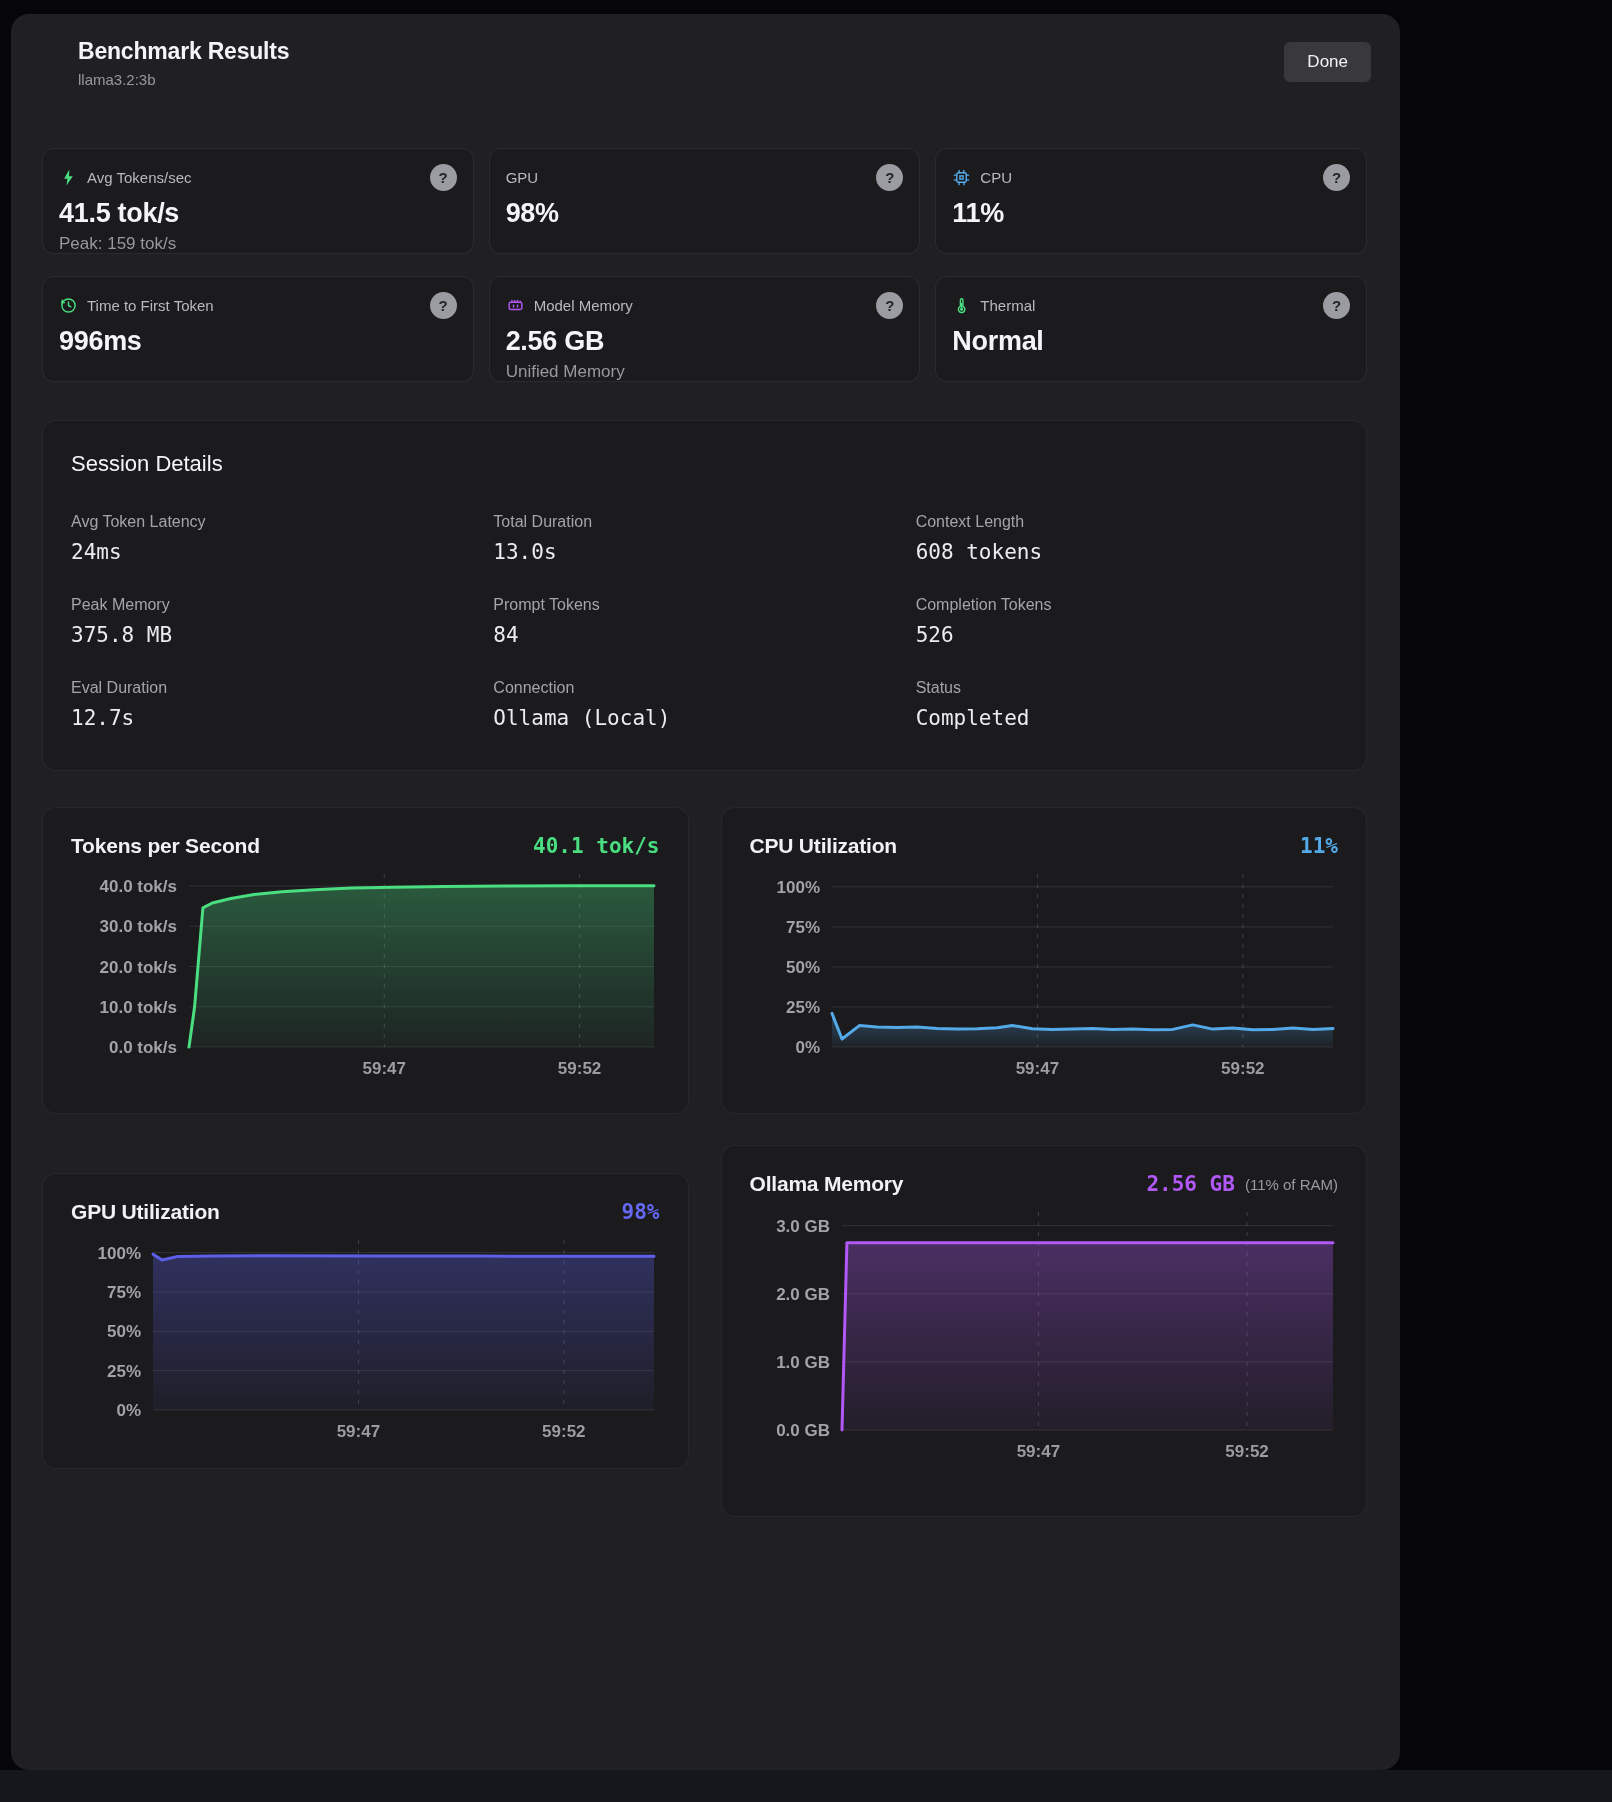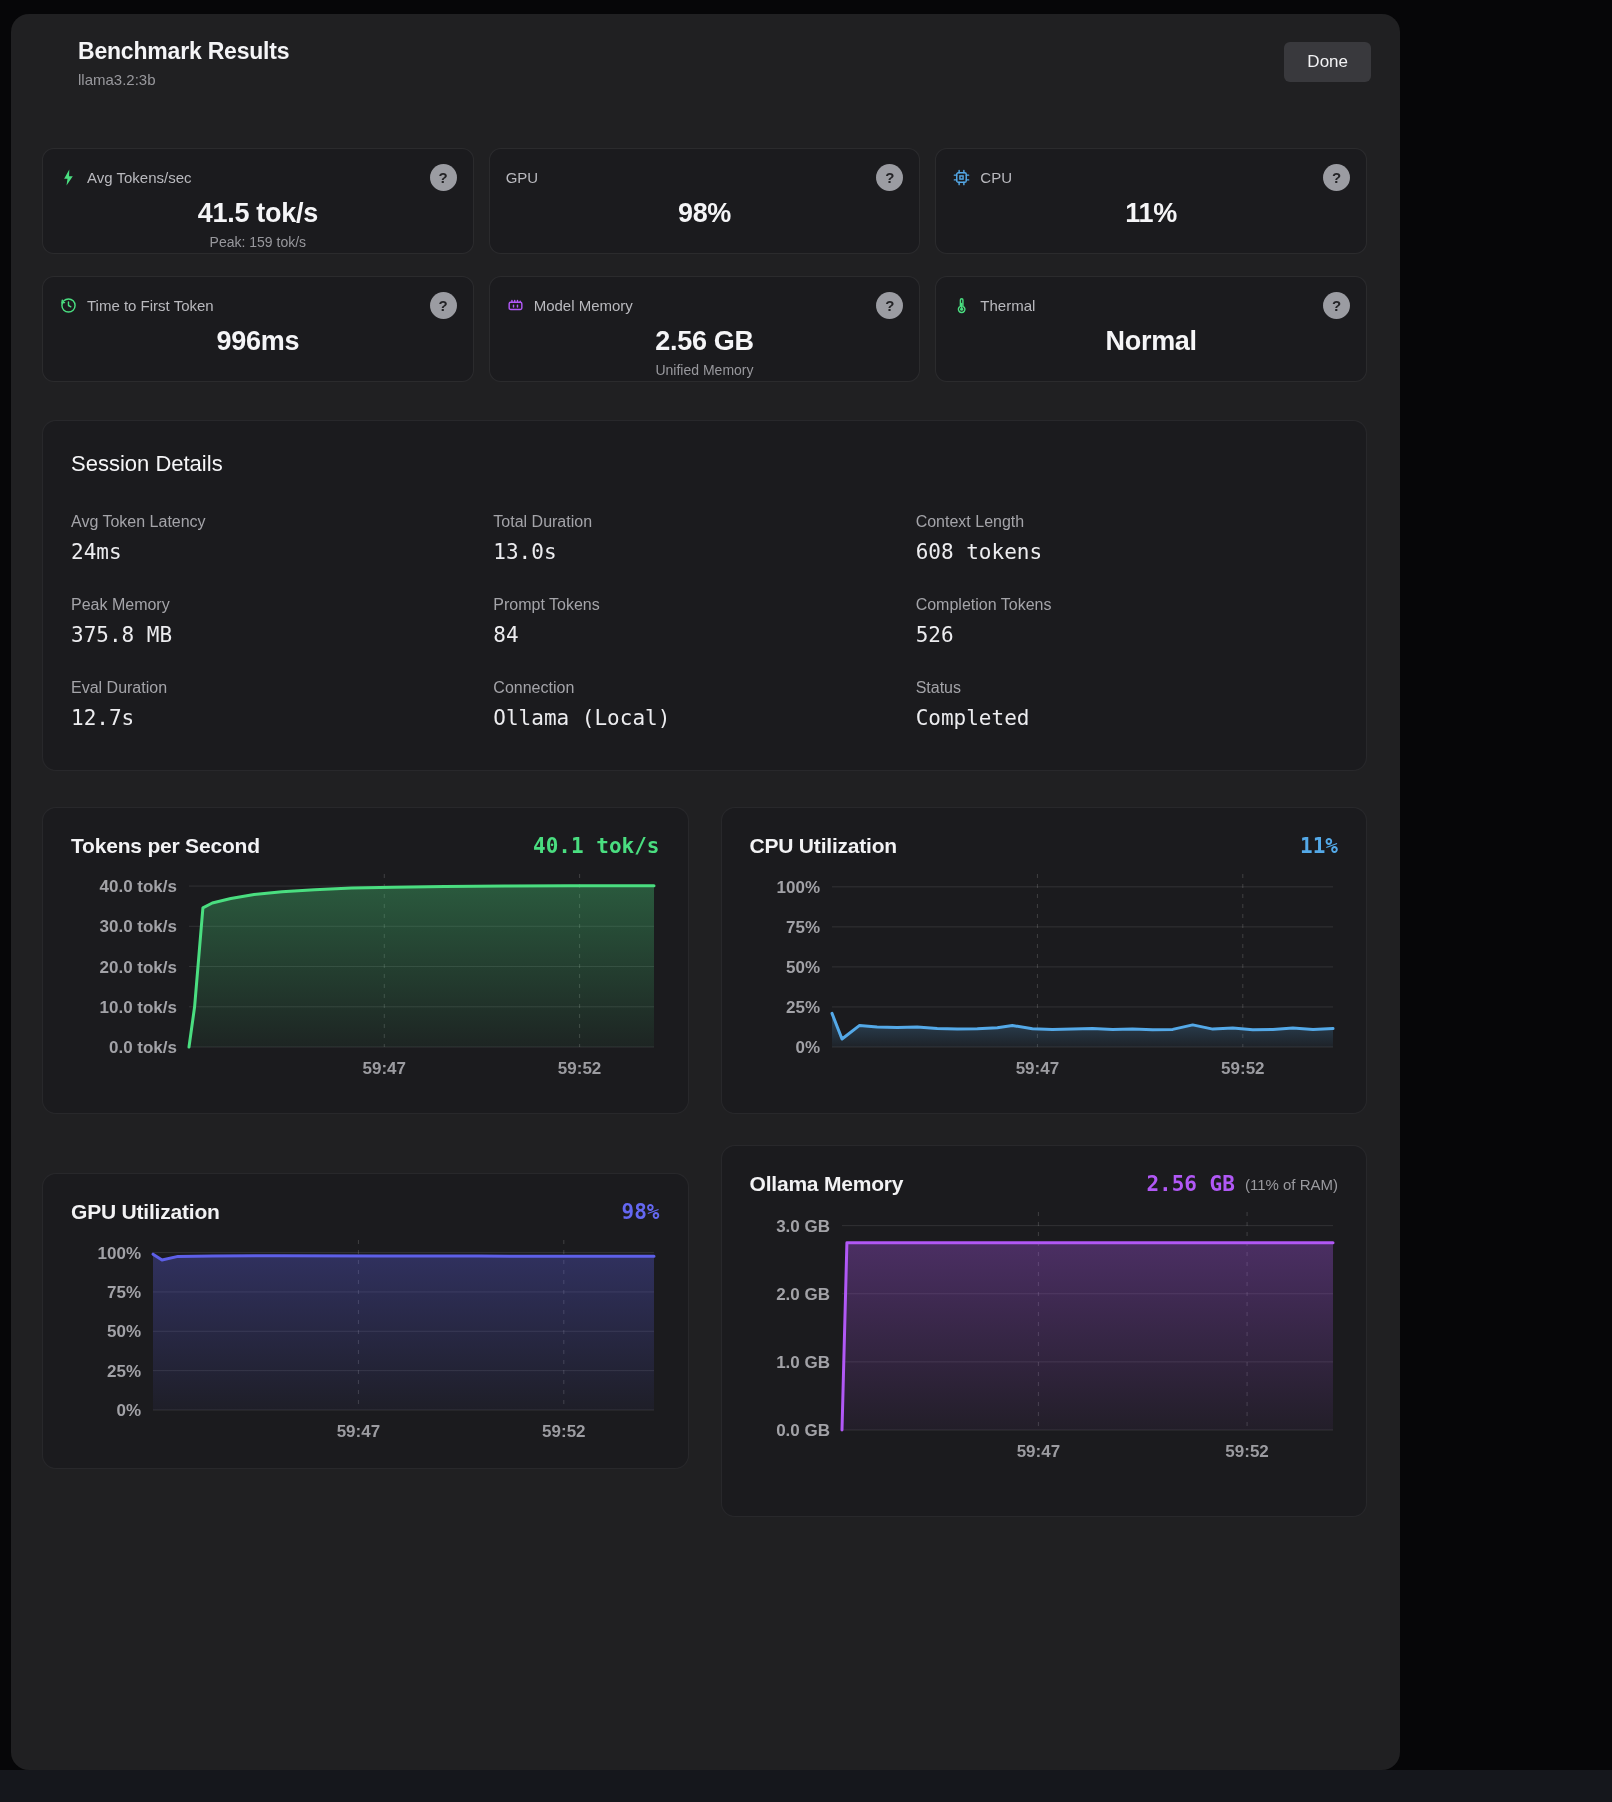--- a/index.html
+++ b/index.html
@@ -20,35 +20,35 @@
   .hdr { position:relative;margin-left:36px; }
   .hdr-title { font-size:23px; font-weight:700; color:#f5f5f7; letter-spacing:-0.2px; }
   .hdr-sub { margin-top:6px; font-size:15px; color:#98989d; }
   .done-btn {
     position:absolute; right:-4px; top:4px;
     background:#39393d; border:none; color:#f2f2f4;
     font-family:"Liberation Sans", sans-serif;
     font-size:17px; padding:10px 23px; border-radius:6px; cursor:pointer;
   }
   
-  .metrics { margin-top:60px; display:grid; grid-template-columns:repeat(3,1fr); gap:22px 15px;text-align:center; }
+  .metrics { margin-top:60px; display:grid; grid-template-columns:repeat(3,1fr); gap:22px 15px; }
   .mcard {
     background:#1b1b1e; border:1px solid rgba(255,255,255,0.07);
     border-radius:12px; height:106px; padding:15px 16px;
   }
   .mcard-top { display:flex; align-items:center; gap:9px; font-size:15px; color:#b9b9be; }
   .micon { display:inline-flex; width:19px; height:19px; }
   .micon svg { width:19px; height:19px; }
   .help {
     margin-left:auto; width:27px; height:27px; border-radius:50%;
     background:#9b9ca2; color:#232326; font-weight:700; font-size:15px;
     display:flex; align-items:center; justify-content:center; cursor:pointer;
   }
   .mval { margin-top:7px; font-size:27px; font-weight:700; color:#f5f5f7; letter-spacing:-0.3px; }
-  .msub { margin-top:5px; font-size:14px; color:#98989d; }
+  .msub { margin-top:5px; font-size:17px; color:#98989d; }
   
   .session {
     margin-top:38px; background:#1b1b1e; border:1px solid rgba(255,255,255,0.06);
     border-radius:14px; padding:30px 28px 40px;
   }
   .session-title { font-size:22px; font-weight:400; color:#f5f5f7; }
   .session-grid { margin-top:36px; display:grid; grid-template-columns:repeat(3,1fr); row-gap:32px; }
   .sitem-label { font-size:16px; color:#a4a4a9; }
   .sitem-value { margin-top:9px; font-size:21px; color:#ececef; font-family:"DejaVu Sans Mono", monospace; }
   

